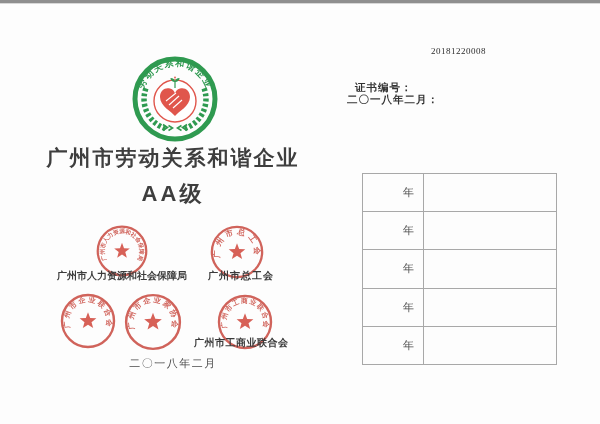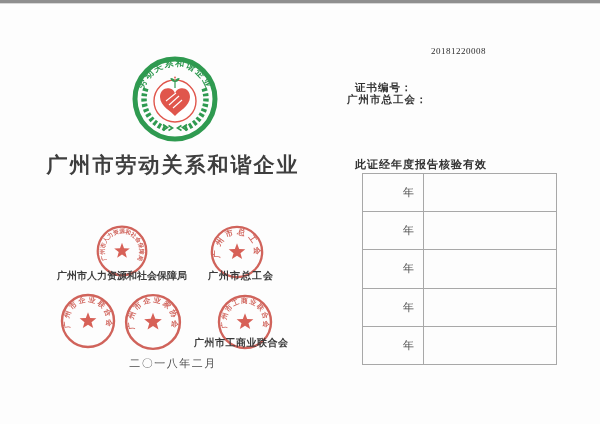--- a/index.html
+++ b/index.html
@@ -5,21 +5,21 @@
   html,body{margin:0;padding:0;}
   body{font-family:"Liberation Sans", sans-serif;}
   .page{
     position:relative;width:600px;height:424px;background:#fdfdfd;overflow:hidden;
   }
   .scan-edge-top{position:absolute;left:0;top:0;width:600px;height:3px;background:#8f8f8f;}
   .scan-edge-top2{position:absolute;left:0;top:3px;width:600px;height:1px;background:#d8d8d8;}
 
   
   .logo{position:absolute;left:132px;top:56px;width:86px;height:86px;}
-  .title-block{position:absolute;left:38px;top:145px;width:270px;text-align:center;color:#3e3e3e;margin-top:7px;}
+  .title-block{position:absolute;left:38px;top:145px;width:270px;text-align:center;color:#3e3e3e;}
   .title-line1{font-size:21px;font-weight:bold;letter-spacing:2px;line-height:26px;}
   .title-line2{font-size:22px;font-weight:bold;letter-spacing:3px;margin-top:8px;}
 
   .seal{position:absolute;opacity:.92;}
   .seal-1{left:94px;top:223px;width:56px;height:56px;}
   .seal-2{left:208px;top:223px;width:58px;height:58px;}
   .seal-3{left:58px;top:291px;width:60px;height:60px;}
   .seal-4{left:122px;top:291px;width:62px;height:62px;}
   .seal-5{left:215px;top:292px;width:60px;height:60px;}
 
@@ -83,20 +83,21 @@
     <g>
       <path d="M 0,-11 C 0,-14 0,-16 0,-18" stroke="#2f9a50" stroke-width="1.2" fill="none"></path>
       <path d="M 0,-17 C -2,-17 -4.5,-18.5 -4.5,-21 C -2,-21 0,-19.5 0,-17 Z" fill="#2f9a50"></path>
       <path d="M 0,-17 C 2,-17 4.5,-18.5 4.5,-21 C 2,-21 0,-19.5 0,-17 Z" fill="#2f9a50"></path>
       <circle cx="0" cy="-21.5" r="0.9" fill="#e0564c"></circle>
     </g>
   </svg>
 
   <div class="title-block">
     <div class="title-line1">广州市劳动关系和谐企业</div>
+    <div class="title-line2">AA级</div>
   </div>
 
   <svg class="seal seal-1" viewBox="-30 -30 60 60">
     <circle r="26" fill="none" stroke="#cd574e" stroke-width="2.4"></circle>
     <path id="sa1" d="M -17.2,8.03 A 19 19 0 1 1 17.2,8.03" fill="none"></path>
     <text font-size="6.1" fill="#cd574e" font-weight="bold">
       <textPath href="#sa1" startOffset="50%" text-anchor="middle">广州市人力资源和社会保障局</textPath>
     </text>
     <polygon fill="#d4544a" transform="scale(0.88)" points="0,-10 2.47,-3.4 9.51,-3.09 3.99,1.3 5.88,8.09 0,4.2 -5.88,8.09 -3.99,1.3 -9.51,-3.09 -2.47,-3.4"></polygon>
   </svg>
@@ -139,23 +140,22 @@
 
   <div class="seal-label lab-1">广州市人力资源和社会保障局</div>
   <div class="seal-label lab-2">广州市总工会</div>
   <div class="seal-label lab-4">广州市工商业联合会</div>
 
   <div class="issue-date">二〇一八年二月</div>
 
   <div class="field-label cert-no-label">证书编号：</div>
   <div class="cert-no-value">20181220008</div>
 
-  <div class="field-label holder-label">广州市总工会：</div>
+  <div class="field-label holder-label">二〇一八年二月：</div>
 
-  <div class="field-label annual-title">此证经年度报告核验有效</div>
 
   <table class="year-table">
     <tbody>
         <tr>
       <td class="c1">年</td>
       <td class="c2"></td>
     </tr>
     <tr>
       <td class="c1">年</td>
       <td class="c2"></td>

